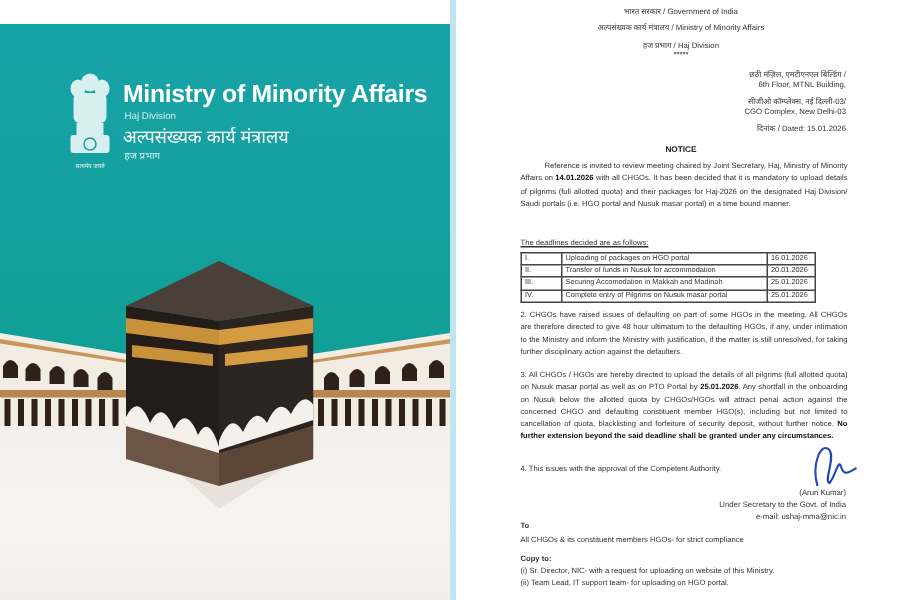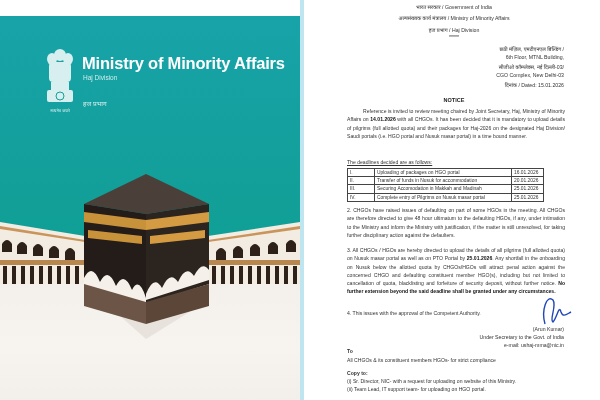--- a/index.html
+++ b/index.html
@@ -40,20 +40,21 @@
       <rect x="6" y="16" width="22" height="20" rx="4"></rect>
       <rect x="8" y="36" width="18" height="8"></rect>
       <rect x="4" y="44" width="26" height="12" rx="2"></rect>
     </g>
     <circle cx="17" cy="50" r="4" fill="none" stroke="#139f9a" stroke-width="1"></circle>
     <text x="17" y="66" font-size="4" fill="#e8f6f5" text-anchor="middle">सत्यमेव जयते</text>
   </svg>
 
   <div class="title">Ministry of Minority Affairs</div>
   <div class="sub">Haj Division</div>
+  <div class="hindi">अल्पसंख्यक कार्य मंत्रालय</div>
   <div class="hindi2">हज प्रभाग</div>
 
   <svg class="arcade-l" viewBox="0 0 85 66" preserveAspectRatio="none">
     <polygon points="0,0 85,14 85,62 0,62" fill="#f2ece2"></polygon>
     <polygon points="0,4 85,18 85,20 0,7" fill="#c9955a"></polygon>
     <g fill="#2d211a">
       <path d="M2,22 q5,-8 10,0 v8 h-10z"></path>
         <path d="M17,24 q5,-8 10,0 v8 h-10z"></path>
       <path d="M33,26 q5,-8 10,0 v8 h-10z"></path>
         <path d="M49,28 q5,-8 10,0 v8 h-10z"></path>

